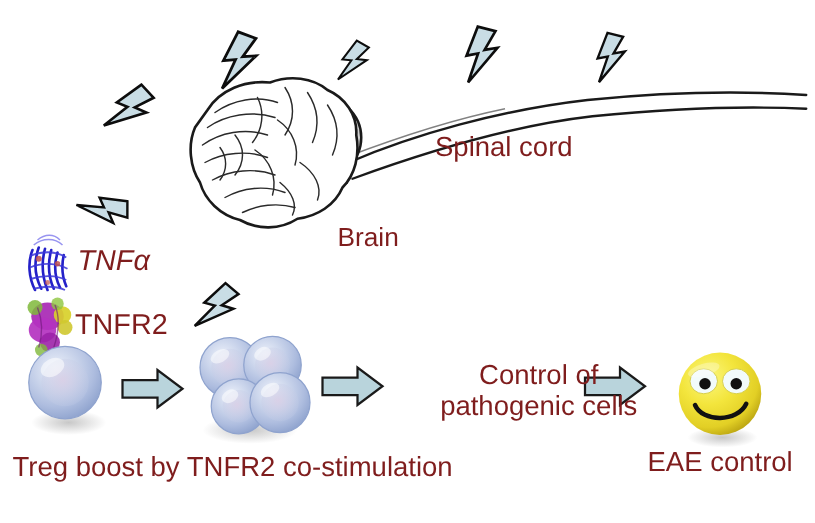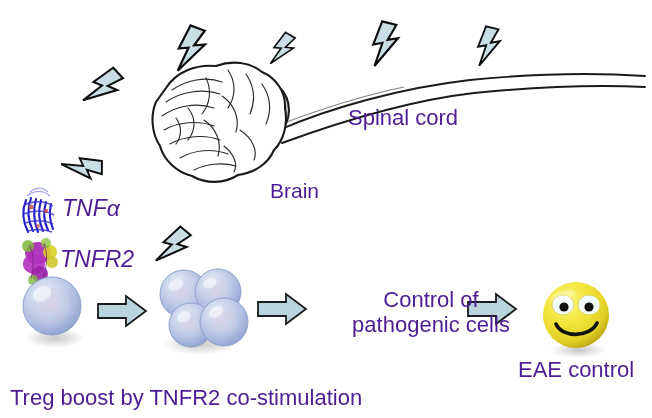--- a/index.html
+++ b/index.html
@@ -17,32 +17,32 @@
   }
   .layer {
     position: absolute;
     left: 0;
     top: 0;
     width: 652px;
     height: 418px;
   }
   .lbl {
     position: absolute;
-    color: #4c1d95;
+    color: #7f1d1d;
     font-family: "Liberation Sans", sans-serif;
     white-space: nowrap;
     line-height: 1.12;
   }
   #label-brain      { left: 250px; top: 179px; font-size: 21px; margin-left: 20px; }
   #label-spinal     { left: 348px; top: 106px; font-size: 22px; }
   #label-tnfa       { left: 62px;  top: 196px; font-size: 23px; font-style: italic; }
-  #label-tnfr2      { left: 60px;  top: 247px; font-size: 23px; font-style: italic; }
+  #label-tnfr2      { left: 60px;  top: 247px; font-size: 23px; }
   #label-control    { left: 346px; top: 288px; font-size: 22px; text-align: center; width: 170px; white-space: normal; }
   #label-eae        { left: 518px; top: 358px; font-size: 22px; }
-  #label-caption    { left: 10px;  top: 362px; font-size: 22px; margin-top: 24px; }
+  #label-caption    { left: 10px;  top: 362px; font-size: 22px; }
 </style>
 </head>
 <body>
 
 <div id="figure">
 
   <svg class="layer" viewBox="0 0 652 418">
 
     <g>
       <path d="M279,130 C330,108 400,88 470,80 C540,73 600,73 645,76" fill="none" stroke="#1a1a1a" stroke-width="1.9" stroke-linecap="round"></path>

